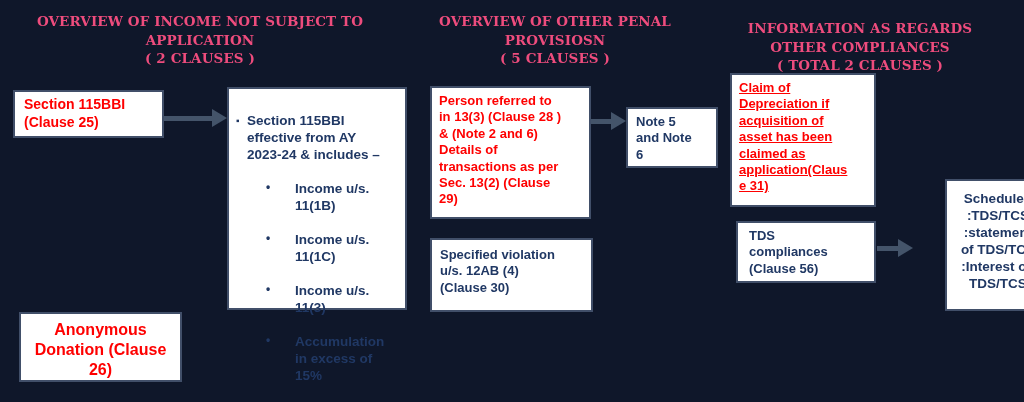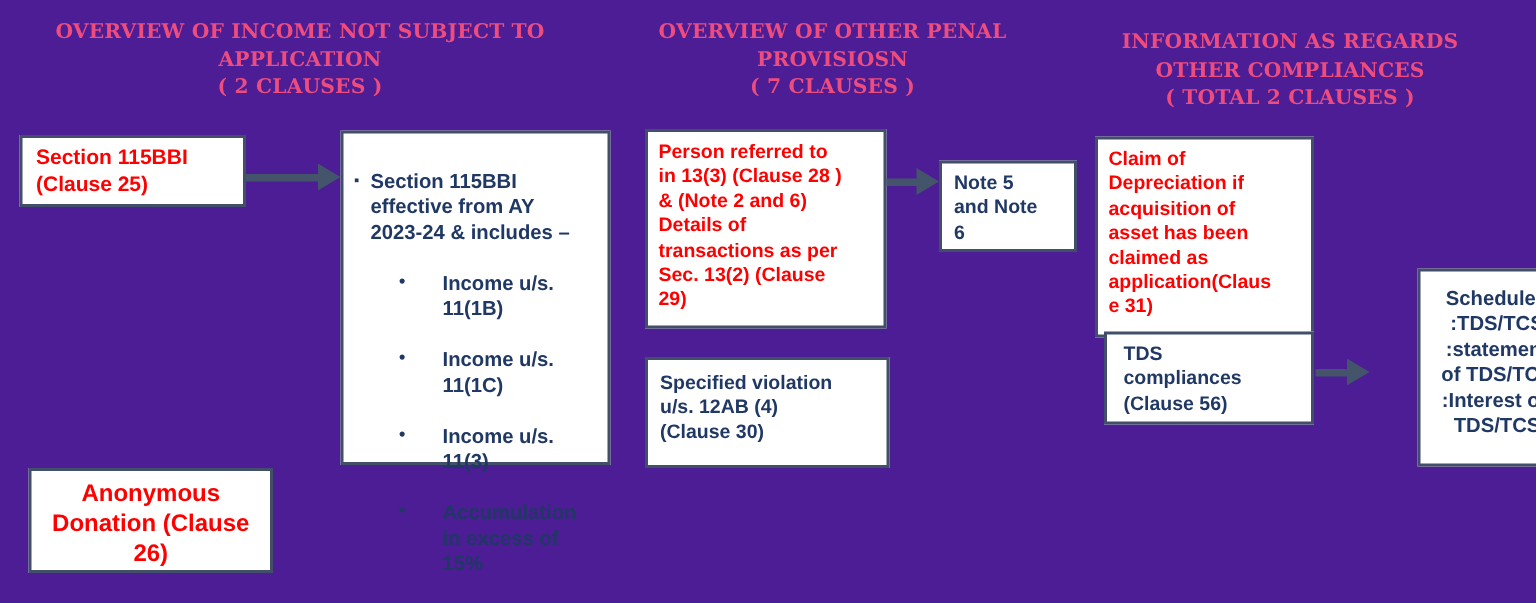--- a/index.html
+++ b/index.html
@@ -1,19 +1,19 @@
 <!DOCTYPE html>
 <html><head>
 <meta charset="utf-8">
 <style>
   html,body{margin:0;padding:0;background:#ffffff;}
   .canvas{
     position:relative;
     width:1024px;height:402px;
-    background:#4c1d95;
+    background:#0f172a;
     font-family:"Liberation Sans", sans-serif;
     overflow:hidden;
   }
   
   .hdr{
     position:absolute;
     color:#ee4c7d;
     font-family:"DejaVu Serif", serif;
     font-weight:700;
     font-size:13.5px;
@@ -38,21 +38,21 @@
     color:#203864;
   }
   .red{color:#fe0000;}
   .center{text-align:center;}
   .boxA{left:13px;top:90px;width:151px;height:48px;padding:4px 9px;font-size:14px;}
   .boxB{left:227px;top:87px;width:180px;height:223px;padding:6px 8px 6px 7px;font-size:13.5px;}
   .boxC{left:19px;top:312px;width:163px;height:70px;padding:6px 4px;font-size:16px;}
   .boxD{left:430px;top:86px;width:161px;height:133px;padding:5px 7px;}
   .boxE{left:626px;top:107px;width:92px;height:61px;padding:5px 8px;}
   .boxF{left:430px;top:238px;width:163px;height:74px;padding:7px 8px;}
-  .boxG{left:730px;top:91px;width:146px;height:134px;padding:5px 7px;}
+  .boxG{left:730px;top:73px;width:146px;height:134px;padding:5px 7px;text-decoration:underline;}
   .boxH{left:736px;top:221px;width:140px;height:62px;padding:5px 11px;}
   .boxI{left:913px;top:179px;width:106px;height:132px;padding:9px 3px;font-size:13.5px;margin-left:32px;}
   
   .lead-row{display:flex;}
   .lead-row .g{width:11px;flex:0 0 11px;font-size:10px;line-height:17px;}
   .lead-row .t{flex:1;}
   .sub-row{display:flex;margin-left:30px;}
   .sub-row .g{width:29px;flex:0 0 29px;font-size:12px;}
   .sub-row .t{flex:1;}
   
@@ -79,21 +79,21 @@
 </head>
 <body>
 
 <div class="canvas">
 
   <div class="hdr hdr1">OVERVIEW OF INCOME NOT SUBJECT TO
 APPLICATION
 ( 2 CLAUSES )</div>
   <div class="hdr hdr2">OVERVIEW OF OTHER PENAL
 PROVISIOSN
-( 7 CLAUSES )</div>
+( 5 CLAUSES )</div>
   <div class="hdr hdr3">INFORMATION AS REGARDS
 OTHER COMPLIANCES
 ( TOTAL 2 CLAUSES )</div>
 
   <div class="box boxA red">Section 115BBI
 (Clause 25)</div>
 
   <div class="arrow arrow1">
     <div class="shaft"></div>
     <div class="head"></div>

